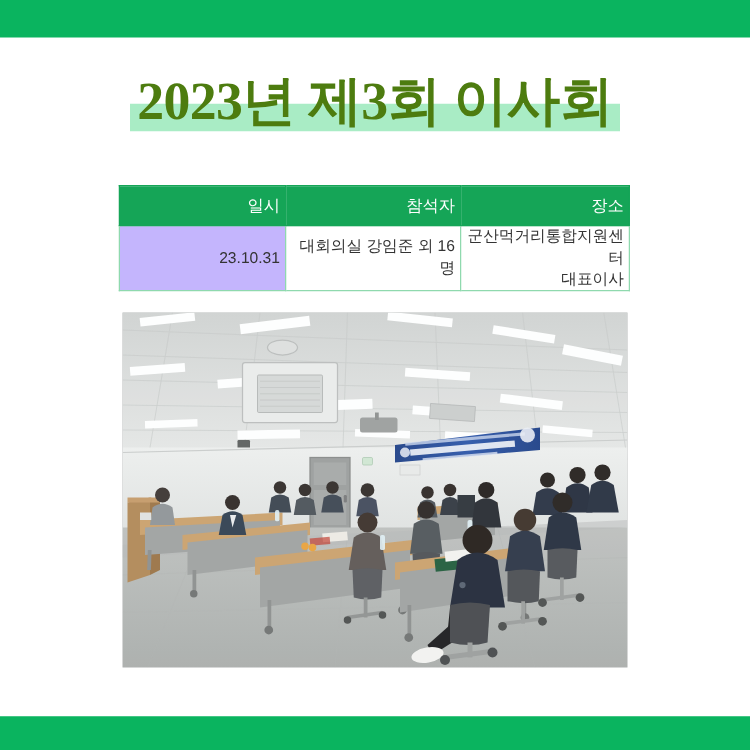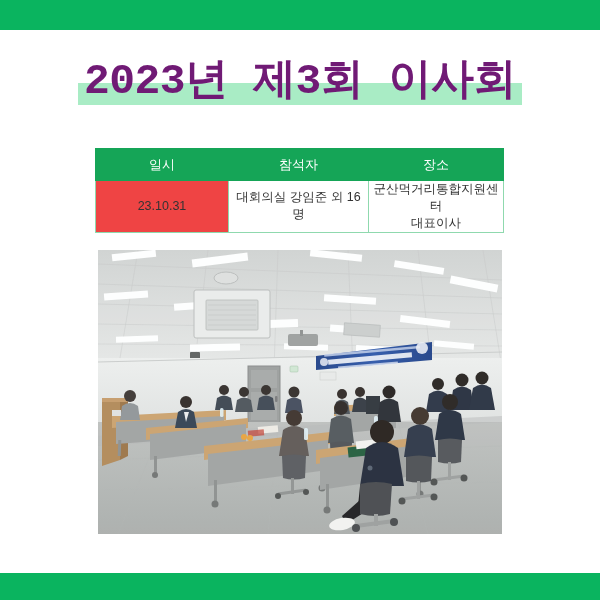--- a/index.html
+++ b/index.html
@@ -65,59 +65,59 @@
     background: #a9ecc5;
     z-index: 0;
   }
   .title-text {
     position: relative;
     z-index: 1;
     display: block;
     font-size: 43px;
     font-weight: bold;
     letter-spacing: -0.5px;
-    color: #701a75;
-    font-family: Liberation Mono, monospace;
+    color: #4d7c0f;
+    font-family: Liberation Serif, serif;
     white-space: nowrap;
     padding: 0 2px;
   }
 
   
   .info-table {
     position: absolute;
     left: 95px;
     top: 148px;
     width: 408px;
     border-collapse: collapse;
     table-layout: fixed;
   }
   .info-table th,
   .info-table td {
     border: 1px solid #8fd9ae;
-    text-align: center;
+    text-align: right;
     vertical-align: middle;
     font-size: 12.5px;
     color: #333333;
     padding: 0 4px;
     line-height: 1.35;
   }
   .info-table th {
     background: #15a557;
     color: #ffffff;
     height: 31px;
     font-weight: normal;
     font-size: 13px;
     border-color: #15a557;
   }
   .info-table td {
     height: 47px;
     background: #ffffff;
   }
   .info-table td.cell-date {
-    background: #ef4444;
+    background: #c4b5fd;
   }
   .col-date   { width: 133px; }
   .col-people { width: 140px; }
   .col-place  { width: 135px; }
 
   
   .photo {
     position: absolute;
     left: 98px;
     top: 250px;

